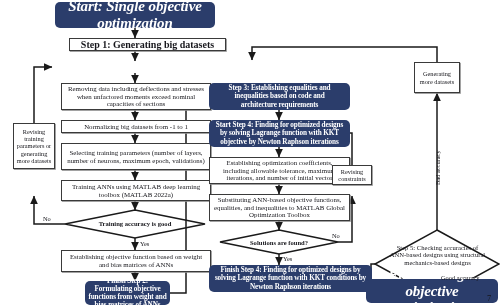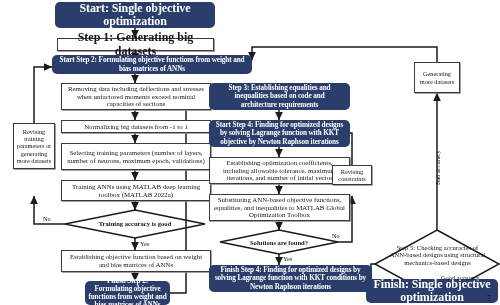--- a/index.html
+++ b/index.html
@@ -25,31 +25,31 @@
 
   
   .blue{
     background:#2b3d6b;
     color:#ffffff;
     border-radius:5px;
     font-weight:bold;
     letter-spacing:-0.1px;
   }
   .blue.big{font-size:7.2px;}
-  .blue.title{font-size:12px;}
+  .blue.title{font-size:15px;font-style:italic;}
 
   
   .white{
     background:#ffffff;
     color:#17171c;
     border:1.1px solid #3a3a3a;
     box-shadow:0.8px 0.8px 0 #8c8c8c;
     font-size:6.9px;
   }
-  .white.step1{font-weight:bold;font-size:12px;}
+  .white.step1{font-weight:bold;font-size:10px;margin-left:12px;}
   .white.tiny{font-size:6.3px;}
 
   
   .dia{
     position:absolute;
     display:flex;align-items:center;justify-content:center;
     text-align:center;
     font-size:6.6px;
     color:#17171c;
     z-index:3;
@@ -143,23 +143,20 @@
   </svg>
 
   <div class="node blue title" style="left:55px;top:2px;width:160px;height:26px;">
     <span>Start: Single objective optimization</span>
   </div>
 
   <div class="node white step1" style="left:57px;top:38px;width:157px;height:13px;">
     <span>Step 1: Generating  big datasets</span>
   </div>
 
-  <div class="node blue big" style="left:52px;top:55px;width:200px;height:19px;padding:0 4px;">
-    <span>Start Step 2: Formulating objective functions from weight and bias matrices of ANNs</span>
-  </div>
 
   <div class="node white" style="left:61px;top:83px;width:150px;height:27px;padding:0 3px;">
     <span>Removing data including deflections and stresses when unfactored moments exceed nominal capacities of sections</span>
   </div>
 
   <div class="node white" style="left:61px;top:120px;width:150px;height:13px;padding:0 3px;">
     <span>Normalizing big datasets from -1 to 1</span>
   </div>
 
   <div class="node white" style="left:61px;top:143px;width:150px;height:27px;padding:0 3px;">

